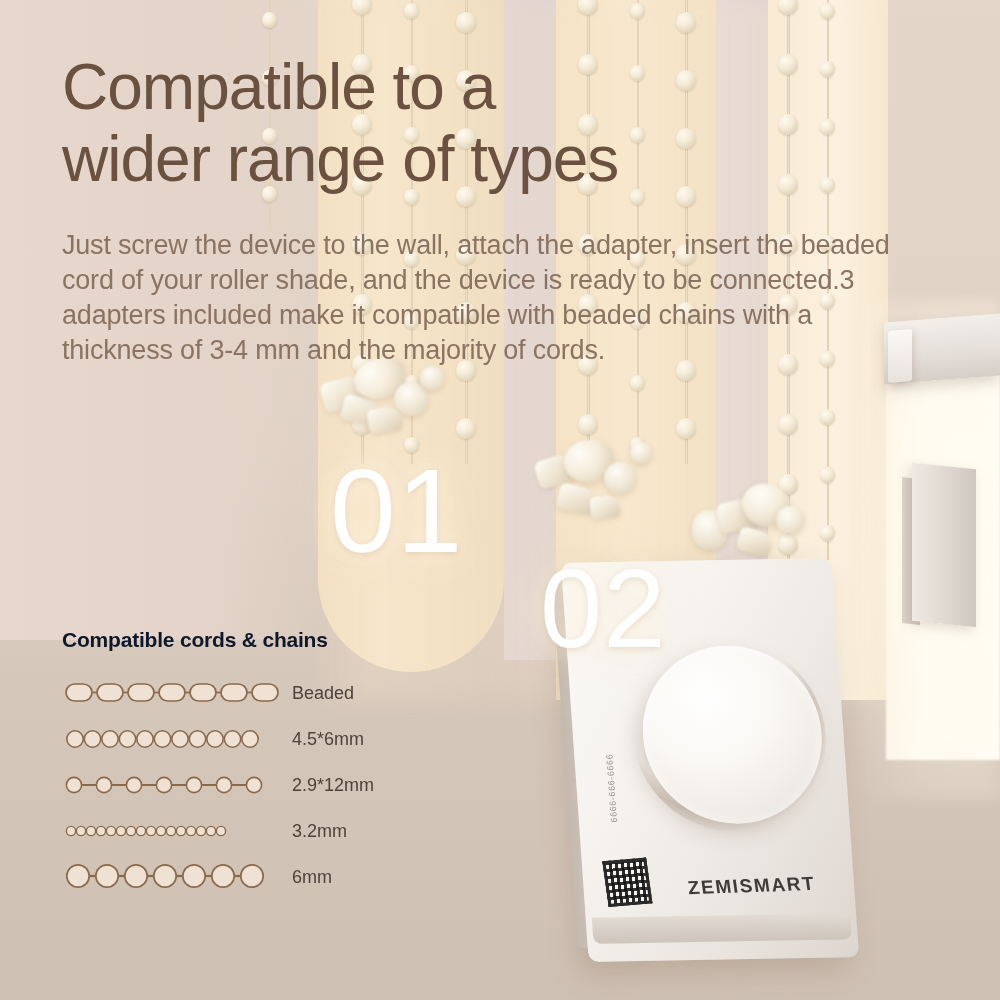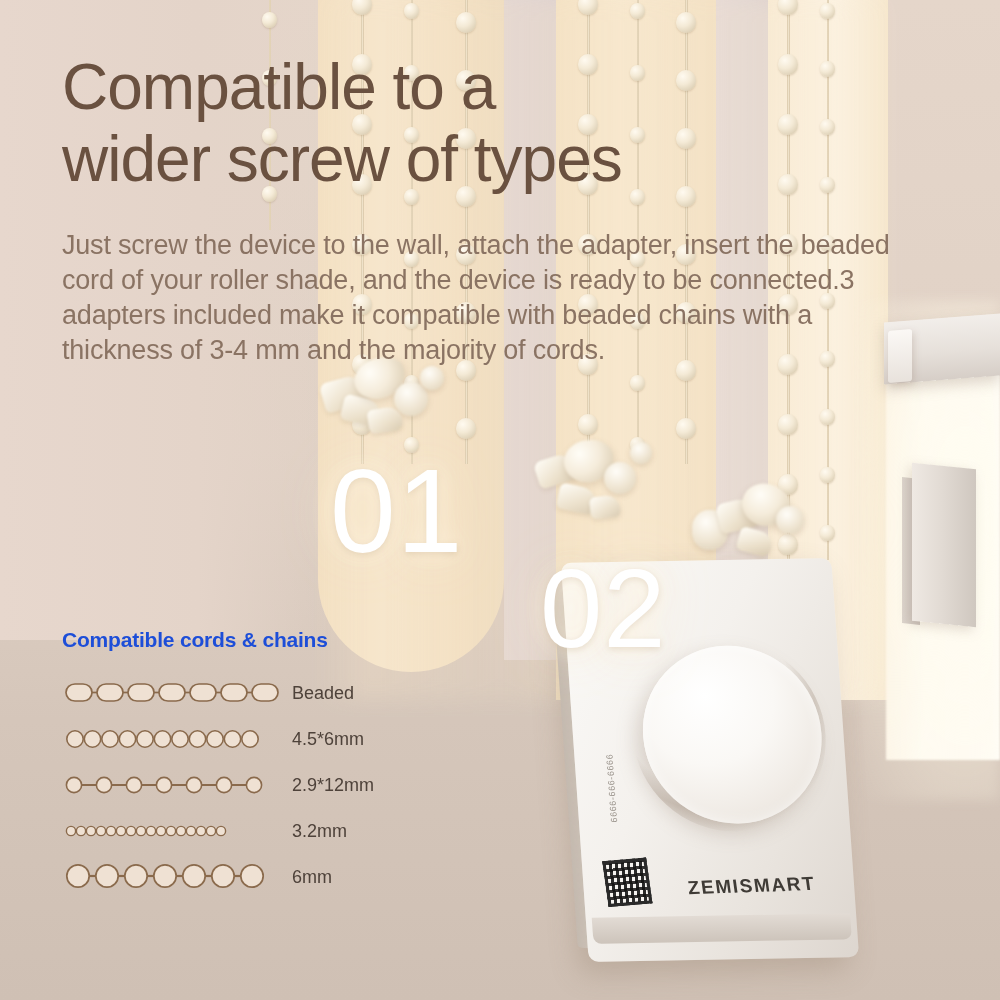--- a/index.html
+++ b/index.html
@@ -123,21 +123,21 @@
   
   .headline{position:absolute;left:62px;top:52px;width:700px;
      font-size:64px;line-height:1.12;font-weight:400;color:#6a5140;
      letter-spacing:-1px;}
   .headline .l2{display:block;}
   .body{position:absolute;left:62px;top:228px;width:862px;
      font-size:27px;line-height:1.30;color:#8a7363;letter-spacing:-.2px;}
 
   
   .legend{position:absolute;left:62px;top:628px;width:420px;}
-  .legend-title{font-size:21px;font-weight:700;color:#1d4ed8;letter-spacing:-.2px;
+  .legend-title{font-size:21px;font-weight:700;color:#0f172a;letter-spacing:-.2px;
      margin-bottom:18px;}
   .legend-row{display:flex;align-items:center;height:46px;}
   .legend-gfx{width:222px;height:30px;position:relative;}
   .legend-label{font-size:18px;color:#4e423a;margin-left:8px;}
   .legend-gfx svg{position:absolute;left:0;top:50%;transform:translateY(-50%);}
 </style>
 </head>
 <body>
 
 <div id="scene">
@@ -296,21 +296,21 @@
     <div class="qr"></div>
     <div class="serial">6666-666-6666</div>
     <div class="brandmark">ZEMISMART</div>
   </div>
 
   <div class="stepnum" id="step-01">01</div>
   <div class="stepnum" id="step-02">02</div>
 
   <div class="headline">
     <span>Compatible to a</span>
-    <span class="l2">wider screw of types</span>
+    <span class="l2">wider range of types</span>
   </div>
 
   <div class="body">Just screw the device to the wall, attach the adapter, insert the beaded cord of your roller shade, and the device is ready to be connected.3 adapters included make it compatible with beaded chains with a thickness of 3-4 mm and the majority of cords.</div>
 
   <div class="legend">
     <div class="legend-title">Compatible cords &amp; chains</div>
     <div id="legend-rows">
         <div class="legend-row">
           <div class="legend-gfx">
             <svg width="222" height="28" viewBox="0 0 222 28">

